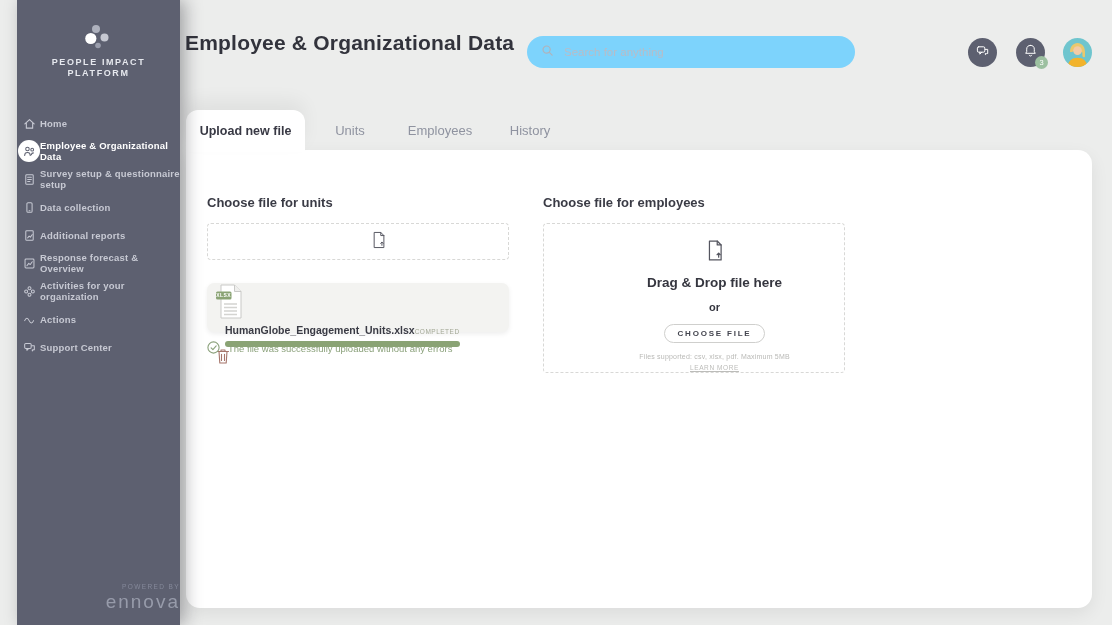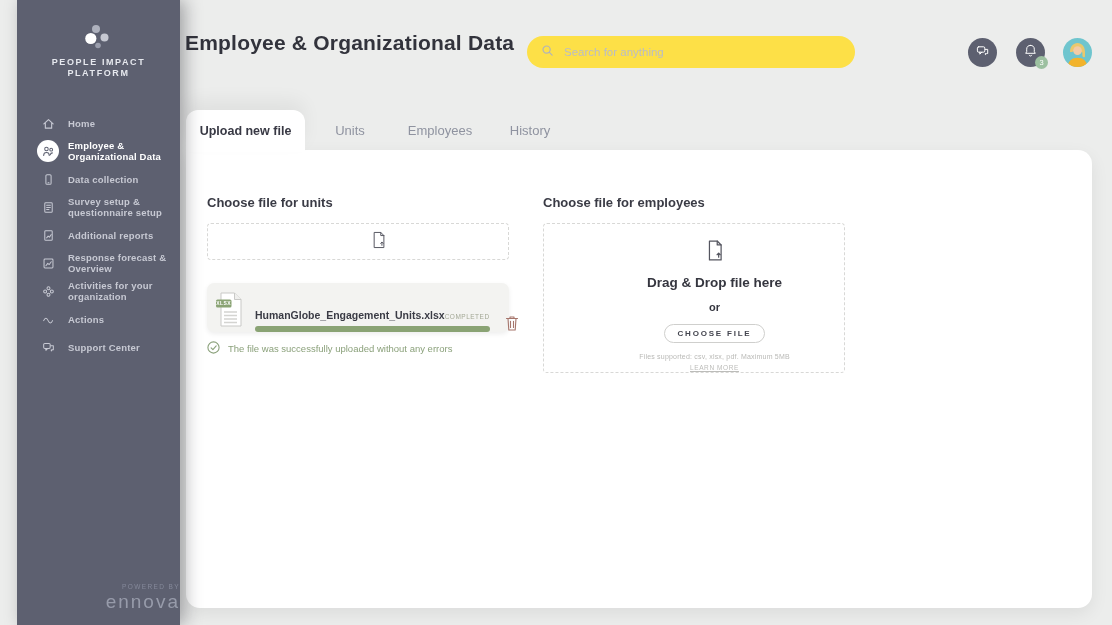--- a/index.html
+++ b/index.html
@@ -6,32 +6,32 @@
   body{width:1112px;height:625px;position:relative;overflow:hidden;
        background:#ecedec;font-family:"Liberation Sans",sans-serif;}
 
   
   .sidebar{position:absolute;left:17px;top:0;width:163px;height:625px;background:#5d6070;
            z-index:20;box-shadow:5px 0 16px rgba(25,27,35,.35);display:flex;flex-direction:column;}
   .logo{margin:24px auto 0;text-align:center;}
   .logo svg{display:block;margin:0 auto 7px;}
   .logo-line{font-size:9px;font-weight:bold;letter-spacing:1.6px;line-height:11px;color:#e6e8ee;}
   nav{margin-top:30px;}
-  .nav-item{display:flex;align-items:center;gap:9px;height:28px;padding-left:20px;color:#c7c9d3;cursor:pointer;}
+  .nav-item{display:flex;align-items:center;height:28px;padding-left:1px;color:#c7c9d3;cursor:pointer;}
   .nav-item .nav-label{font-size:9.5px;font-weight:600;letter-spacing:.2px;}
   .nav-ic{width:22px;height:22px;flex:0 0 22px;display:flex;align-items:center;justify-content:center;}
   .nav-item.active{color:#fff;}
   .nav-item.active .nav-ic{background:#fff;border-radius:50%;color:#5d6070;}
   .side-footer{margin-top:auto;text-align:right;padding-bottom:12px;}
   .powered{font-size:6.5px;letter-spacing:1.4px;color:#85899a;}
   .brand{font-size:19px;letter-spacing:2px;color:#979baa;margin-top:1px;}
 
   
   .page-title{position:absolute;left:185px;top:31px;font-size:21px;font-weight:600;color:#32333c;letter-spacing:.2px;}
-  .search{position:absolute;left:527px;top:36px;width:328px;height:32px;background:#fde047;border-radius:16px;
+  .search{position:absolute;left:527px;top:36px;width:328px;height:32px;background:#7dd3fc;border-radius:16px;
           display:flex;align-items:center;gap:8px;padding:0 14px;box-sizing:border-box;}
   .search input{border:none;outline:none;background:transparent;width:100%;font-size:11.5px;color:#555;font-family:inherit;}
   .search input::placeholder{color:#b9bcc6;}
   .round-btn{position:absolute;top:38px;width:29px;height:29px;border-radius:50%;background:#5d6070;
              display:flex;align-items:center;justify-content:center;cursor:pointer;}
   .help{left:968px}.bell{left:1016px}
   .badge{position:absolute;right:-3px;bottom:-2px;width:13px;height:13px;border-radius:50%;background:#9cc0a0;
          color:#fff;font-size:7.5px;display:flex;align-items:center;justify-content:center;}
   .avatar{position:absolute;left:1063px;top:38px;width:29px;height:29px;border-radius:50%;overflow:hidden;cursor:pointer;}
 
@@ -55,21 +55,21 @@
   .dz-large .up-ic{margin-top:15px;}
   .dz-title{margin-top:9px;font-size:13.5px;font-weight:bold;color:#35363f;}
   .or{margin-top:11px;font-size:11px;font-weight:bold;color:#35363f;}
   .choose-btn{margin-top:11px;min-width:82px;height:19px;padding:0 12px;border:1px solid #cfcfcd;border-radius:10px;
               background:#fff;font-size:8px;font-weight:bold;letter-spacing:1.8px;color:#44454f;
               display:flex;align-items:center;justify-content:center;cursor:pointer;font-family:inherit;}
   .note{margin-top:10px;font-size:7px;color:#b9b9b6;letter-spacing:.2px;}
   .learn{margin-top:4px;font-size:6.5px;color:#bcbcb9;letter-spacing:.6px;text-decoration:underline;cursor:pointer;}
 
   .file-card{margin-top:23px;height:49px;background:#f3f3f1;border-radius:7px;box-shadow:0 2px 5px rgba(0,0,0,.07);
-             display:flex;align-items:flex-end;padding:0 12px 0 8px;box-sizing:border-box;}
+             display:flex;align-items:flex-start;padding:0 12px 0 8px;box-sizing:border-box;flex-direction:column;}
   .fc-mid{flex:1;margin-left:10px;margin-right:14px;}
   .fc-row{display:flex;align-items:baseline;justify-content:space-between;}
   .fname{font-size:10.5px;font-weight:bold;color:#3a3b45;}
   .status{font-size:6.5px;color:#a3a896;letter-spacing:.5px;}
   .bar{margin-top:5px;height:6px;border-radius:3px;background:#8aa374;width:100%;}
   .trash{cursor:pointer;display:flex;}
   .success{margin-top:9px;display:flex;align-items:center;gap:8px;color:#8ba17b;font-size:9.5px;}
 </style>
 </head>
 <body>
@@ -103,34 +103,34 @@
             <circle cx="4.8" cy="4.2" r="1.9"></circle>
             <circle cx="9.9" cy="5" r="1.5"></circle>
             <path d="M1.8 11.3c0-2.1 1.4-3.2 3-3.2s3 1.1 3 3.2M8.9 10.6c.3-1.5 1.2-2.2 2.4-2.1"></path>
           </svg>
       </span>
       <span class="nav-label">Employee &amp; Organizational Data</span>
     </div>
     <div class="nav-item">
       <span class="nav-ic">
         <svg width="13" height="13" viewBox="0 0 14 14" fill="none" stroke="currentColor" stroke-width="1.1" stroke-linecap="round">
+            <rect x="3" y="1.8" width="8" height="10.4" rx="1"></rect>
+            <path d="M5 4.6h4M5 6.9h4M5 9.2h2.5"></path>
+          </svg>
+      </span>
+      <span class="nav-label">Survey setup &amp; questionnaire setup</span>
+    </div>
+    <div class="nav-item">
+      <span class="nav-ic">
+        <svg width="13" height="13" viewBox="0 0 14 14" fill="none" stroke="currentColor" stroke-width="1.1" stroke-linecap="round">
             <rect x="4.2" y="1.8" width="5.6" height="10.4" rx="1.2"></rect>
             <path d="M6.5 10.4h1"></path>
           </svg>
       </span>
       <span class="nav-label">Data collection</span>
-    </div>
-    <div class="nav-item">
-      <span class="nav-ic">
-        <svg width="13" height="13" viewBox="0 0 14 14" fill="none" stroke="currentColor" stroke-width="1.1" stroke-linecap="round">
-            <rect x="3" y="1.8" width="8" height="10.4" rx="1"></rect>
-            <path d="M5 4.6h4M5 6.9h4M5 9.2h2.5"></path>
-          </svg>
-      </span>
-      <span class="nav-label">Survey setup &amp; questionnaire setup</span>
     </div>
     <div class="nav-item">
       <span class="nav-ic">
         <svg width="13" height="13" viewBox="0 0 14 14" fill="none" stroke="currentColor" stroke-width="1.1" stroke-linecap="round" stroke-linejoin="round">
             <rect x="3" y="1.8" width="8" height="10.4" rx="1"></rect>
             <path d="M5 9.6l1.6-2 1.4 1.2 2-2.8"></path>
           </svg>
       </span>
       <span class="nav-label">Additional reports</span>
     </div>

